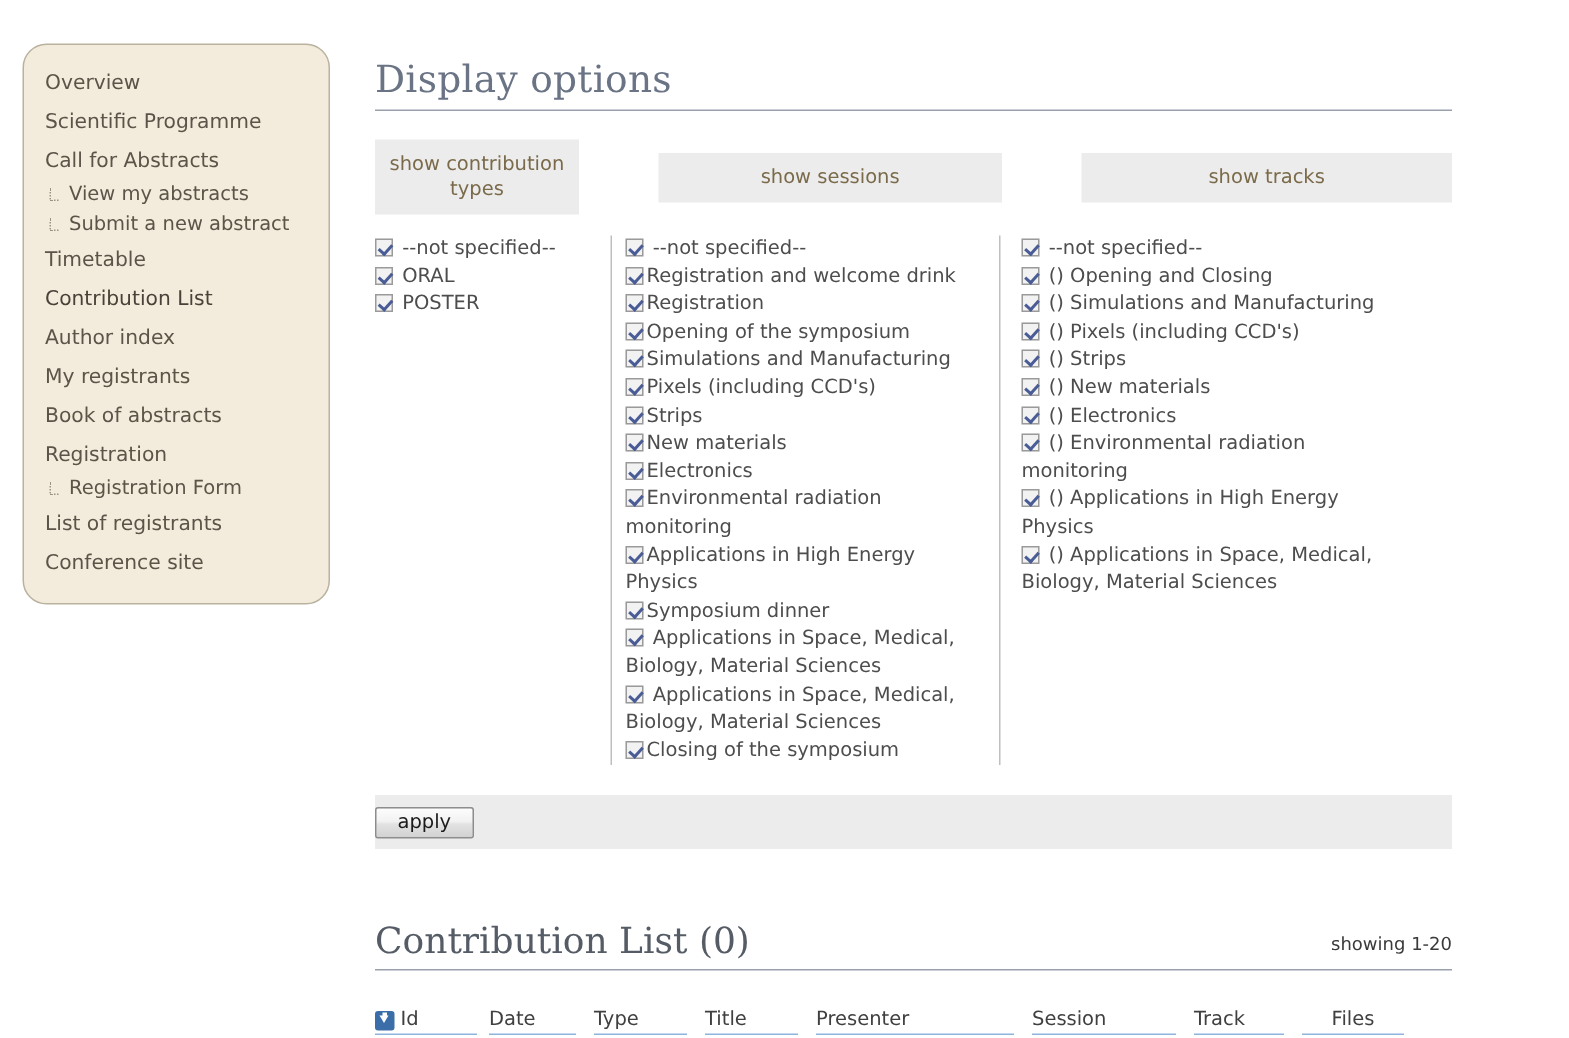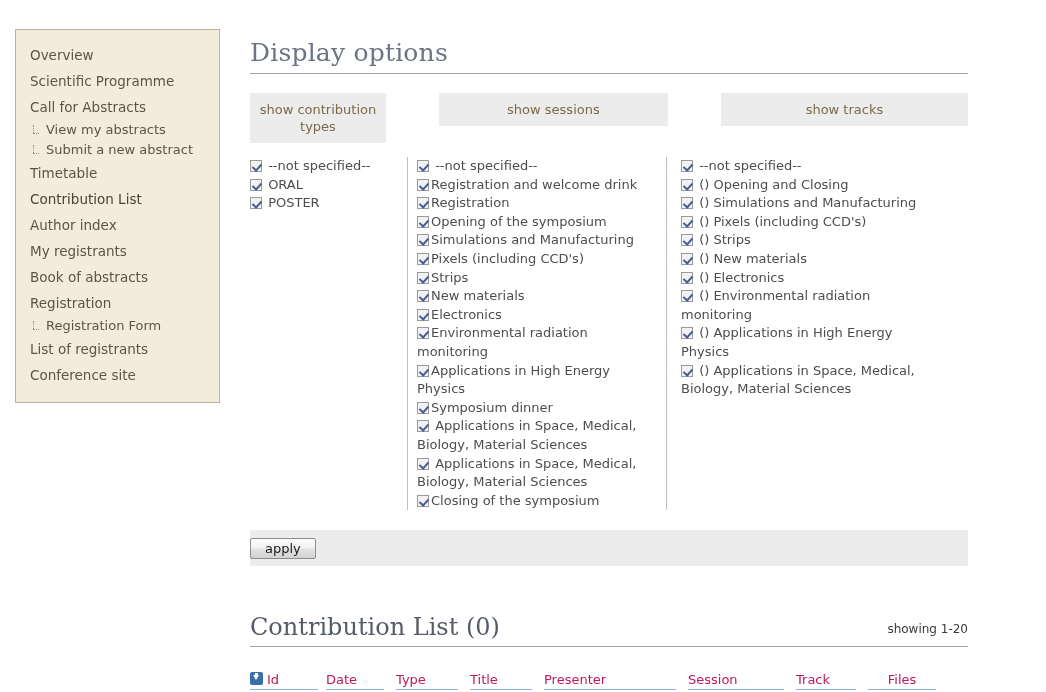--- a/index.html
+++ b/index.html
@@ -13,21 +13,21 @@
 
   #page { position: relative; width: 1046px; height: 692px; }
 
   
   #sidebar {
     position: absolute;
     left: 15px; top: 29px;
     width: 205px;
     background: #f3ecdc;
     border: 1px solid #b9b29e;
-    border-radius: 0;
+    border-radius: 16px;
     padding: 12px 0 14px 0;
   }
   .nav-item {
     font-size: 13.5px;
     color: #5c5448;
     padding: 5px 0 5px 14px;
     line-height: 16px;
     white-space: nowrap;
     cursor: pointer;
   }
@@ -86,21 +86,21 @@
     width: 718px;
     margin-top: 6px;
   }
 
   
   #options {
     margin-top: 19px;
     width: 718px;
     position: relative;
   }
-  .opt-head-row { display: flex; align-items: flex-start; gap: 43px; }
+  .opt-head-row { display: flex; align-items: center; gap: 43px; }
   .opt-head {
     background: #ececec;
     color: #7a6a4a;
     font-size: 13px;
     text-align: center;
     padding: 8px 6px;
     line-height: 17px;
     display: flex;
     align-items: center;
     justify-content: center;
@@ -195,26 +195,26 @@
     width: 718px;
   }
 
   .table-head {
     margin-top: 25px;
     display: flex;
     position: relative;
   }
   .th {
     font-size: 13px;
-    color: #be185d;
+    color: #404040;
     border-bottom: 1px solid #8fb4dd;
     padding-bottom: 2px;
     cursor: pointer;
     display: flex;
-    align-items: flex-start;
+    align-items: flex-end;
   }
   .th.id { width: 68px; }
   .th.date { width: 58px; margin-left: 8px; }
   .th.type { width: 62px; margin-left: 12px; }
   .th.title { width: 62px; margin-left: 12px; }
   .th.presenter { width: 132px; margin-left: 12px; }
   .th.session { width: 96px; margin-left: 12px; }
   .th.track { width: 60px; margin-left: 12px; }
   .th.files { width: 68px; margin-left: 12px; justify-content: center; }
 

